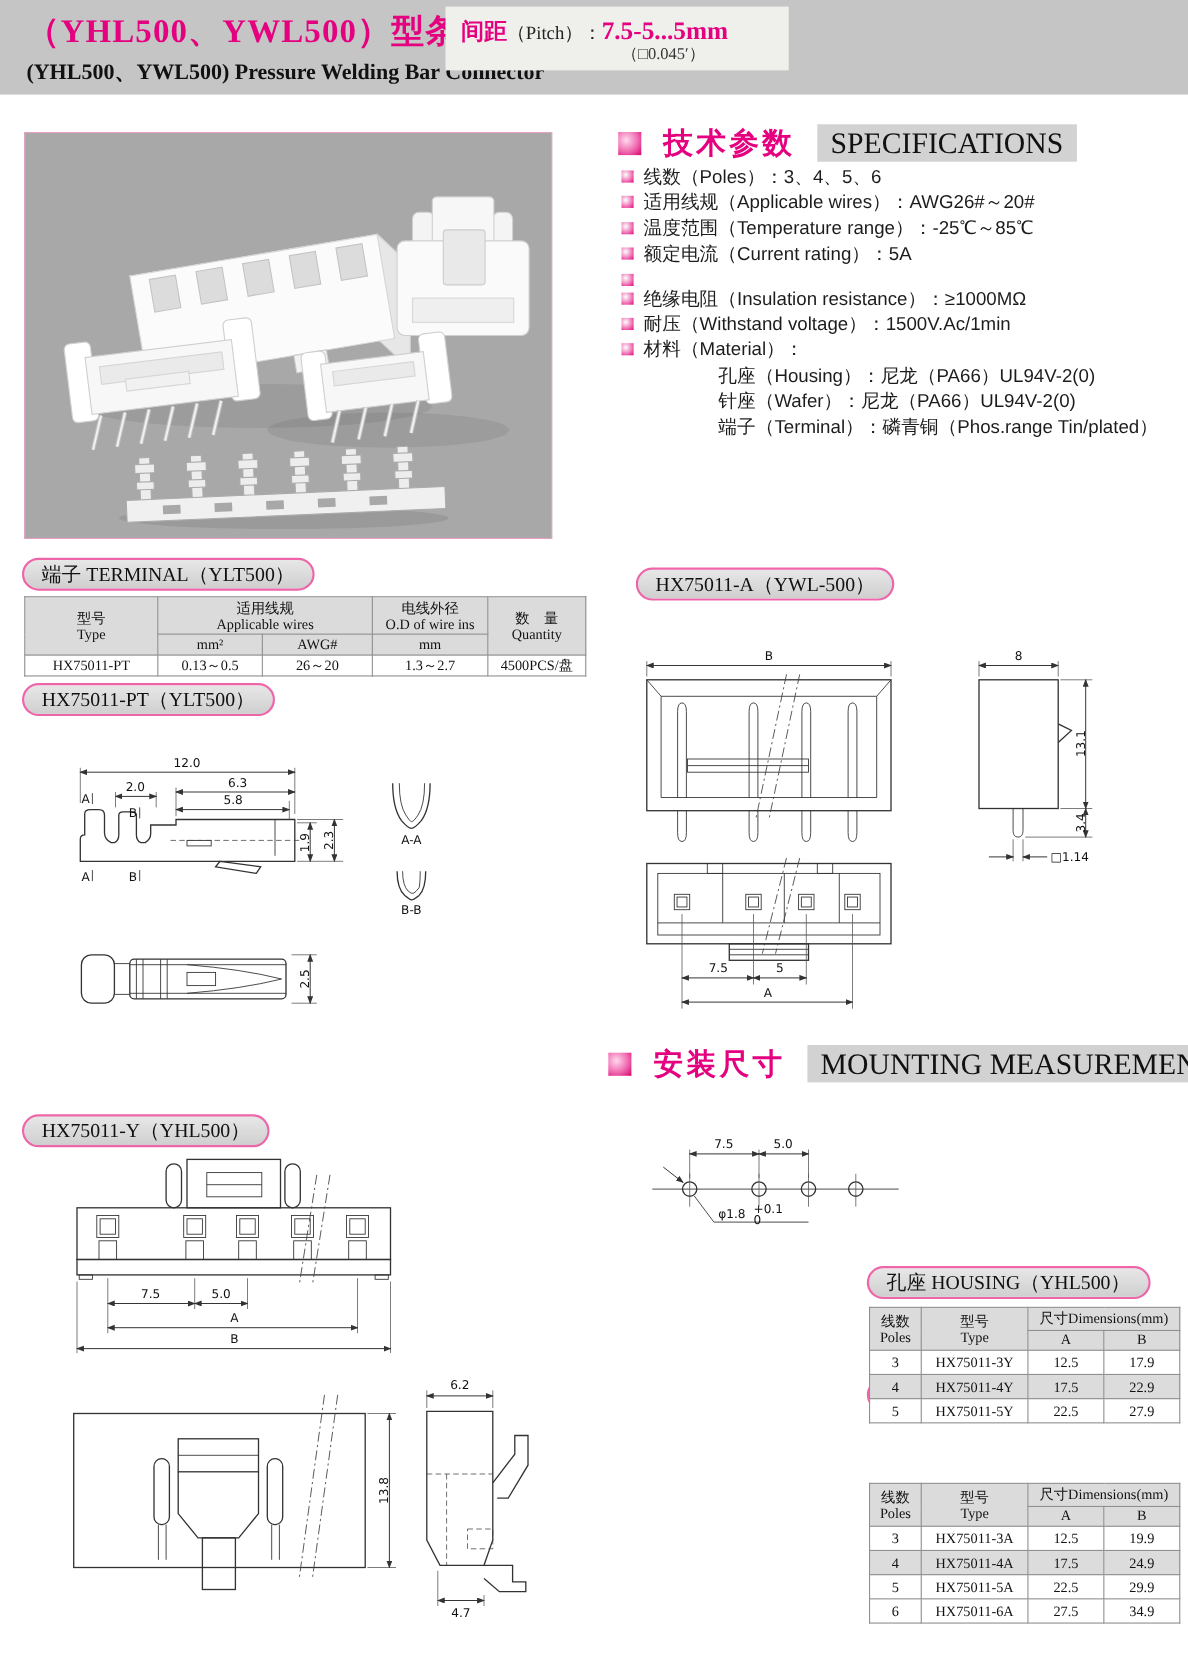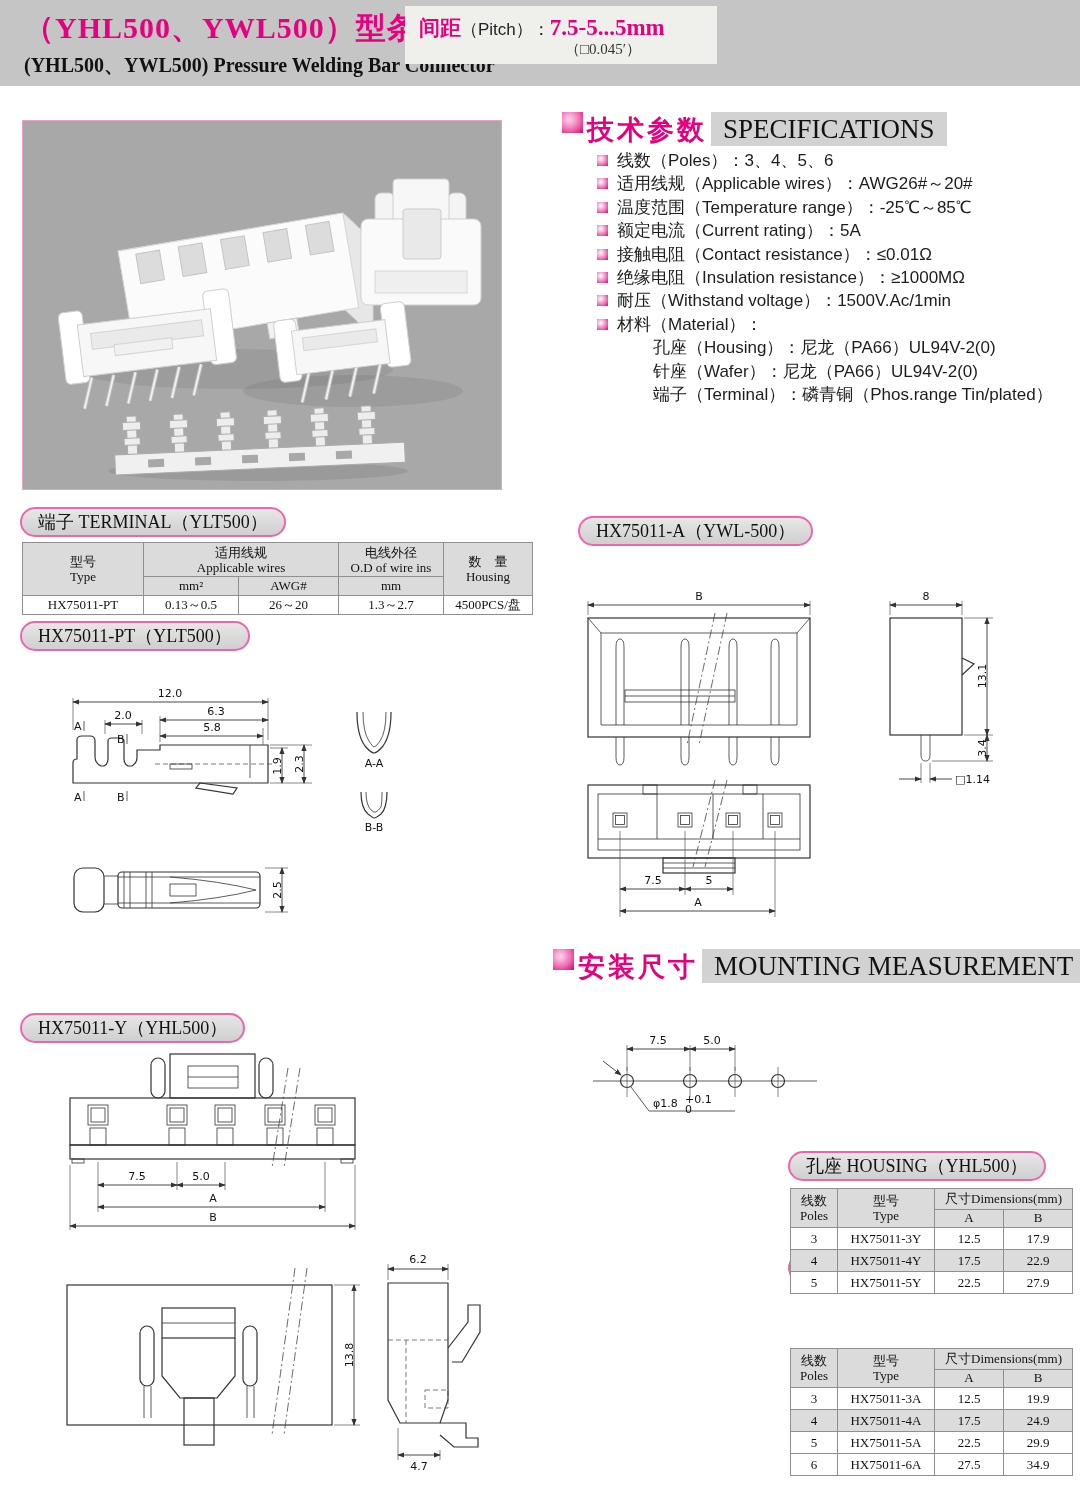--- a/index.html
+++ b/index.html
@@ -8,33 +8,33 @@
   .abs{position:absolute;}
   
   #topband{left:0;top:0;width:1080px;height:86px;background:#c5c5c5;}
   #title-cn{left:24px;top:8px;font-family:"Liberation Serif",serif;font-weight:bold;
             font-size:30px;color:#e4007f;letter-spacing:1px;white-space:nowrap;}
   #title-en{left:24px;top:52px;font-family:"Liberation Serif",serif;font-weight:bold;
             font-size:20px;color:#111;white-space:nowrap;}
   #pitchbox{left:405px;top:6px;width:312px;height:58px;background:#efefec;}
   #pitchbox .l1{position:absolute;left:14px;top:8px;white-space:nowrap;}
   .pitch-cn{color:#e4007f;font-weight:bold;font-size:21px;}
-  .pitch-en{color:#222;font-size:17px;font-family:Liberation Sans, sans-serif;}
+  .pitch-en{color:#222;font-size:17px;font-family:Liberation Serif, serif;}
   .pitch-val{color:#e4007f;font-weight:bold;font-size:23px;font-family:"Liberation Serif",serif;}
   .pitch-note{position:absolute;left:160px;top:34px;color:#333;font-size:15px;
               font-family:"Liberation Serif",serif;}
   
-  .sec-h{display:flex;align-items:flex-start;gap:4px;white-space:nowrap;}
+  .sec-h{display:flex;align-items:center;gap:20px;white-space:nowrap;}
   .sq{width:21px;height:21px;background:radial-gradient(circle at 35% 35%,#ffd9ee,#f06ab0 55%,#d6006d);}
   .sec-cn{color:#e4007f;font-weight:bold;font-size:27px;letter-spacing:3px;}
   .sec-en{background:#d2d2d2;color:#111;font-family:"Liberation Serif",serif;font-size:27px;
           padding:0 12px;line-height:34px;}
   
   #speclist{left:565px;top:149px;width:515px;}
-  .spec-item{display:flex;gap:9px;font-size:17px;color:#1c1c1c;line-height:23.4px;white-space:nowrap;margin-left:32px;}
+  .spec-item{display:flex;gap:9px;font-size:17px;color:#1c1c1c;line-height:23.4px;white-space:nowrap;}
   .bullet{flex:0 0 11px;width:11px;height:11px;margin-top:6px;
           background:radial-gradient(circle at 35% 35%,#ffffff,#f07ab8 55%,#e4007f);}
   .spec-sub{margin-left:88px;font-size:17px;color:#1c1c1c;line-height:23.4px;white-space:nowrap;}
   
   .badge{position:absolute;border:2px solid #ee66aa;border-radius:16px;
          background:linear-gradient(#e7e7e7,#cfcfcf);color:#111;
          font-family:"Liberation Serif",serif;font-size:18px;line-height:24px;
          padding:1px 16px;white-space:nowrap;}
   
   table.dt{border-collapse:collapse;font-family:"Liberation Serif",serif;color:#111;
@@ -205,21 +205,20 @@
     <div class="spec-item">
         <span class="bullet"></span>
         <span>温度范围（Temperature range）：-25℃～85℃</span>
       </div>
     <div class="spec-item">
         <span class="bullet"></span>
         <span>额定电流（Current rating）：5A</span>
       </div>
     <div class="spec-item">
         <span class="bullet"></span>
-        <span>接触电阻（Contact resistance）：≤0.01Ω</span>
       </div>
     <div class="spec-item">
         <span class="bullet"></span>
         <span>绝缘电阻（Insulation resistance）：≥1000MΩ</span>
       </div>
     <div class="spec-item">
         <span class="bullet"></span>
         <span>耐压（Withstand voltage）：1500V.Ac/1min</span>
       </div>
     <div class="spec-item">
@@ -248,21 +247,21 @@
       <td colspan="2" style="width:185px;height:33px;" class="cell-2l">
         <div>适用线规</div>
             <div>Applicable wires</div>
           </td>
       <td style="width:100px;" class="cell-2l">
         <div>电线外径</div>
             <div>O.D of wire ins</div>
           </td>
       <td rowspan="2" style="width:84px;" class="cell-2l">
         <div>数　量</div>
-            <div>Housing</div>
+            <div>Quantity</div>
           </td>
     </tr>
     <tr class="hd" style="height:19px;font-size:13px;">
       <td style="width:90px;">mm²</td>
       <td style="width:95px;">AWG#</td>
       <td>mm</td>
     </tr>
     <tr style="height:18px;font-size:13px;">
       <td>HX75011-PT</td>
       <td>0.13～0.5</td>

